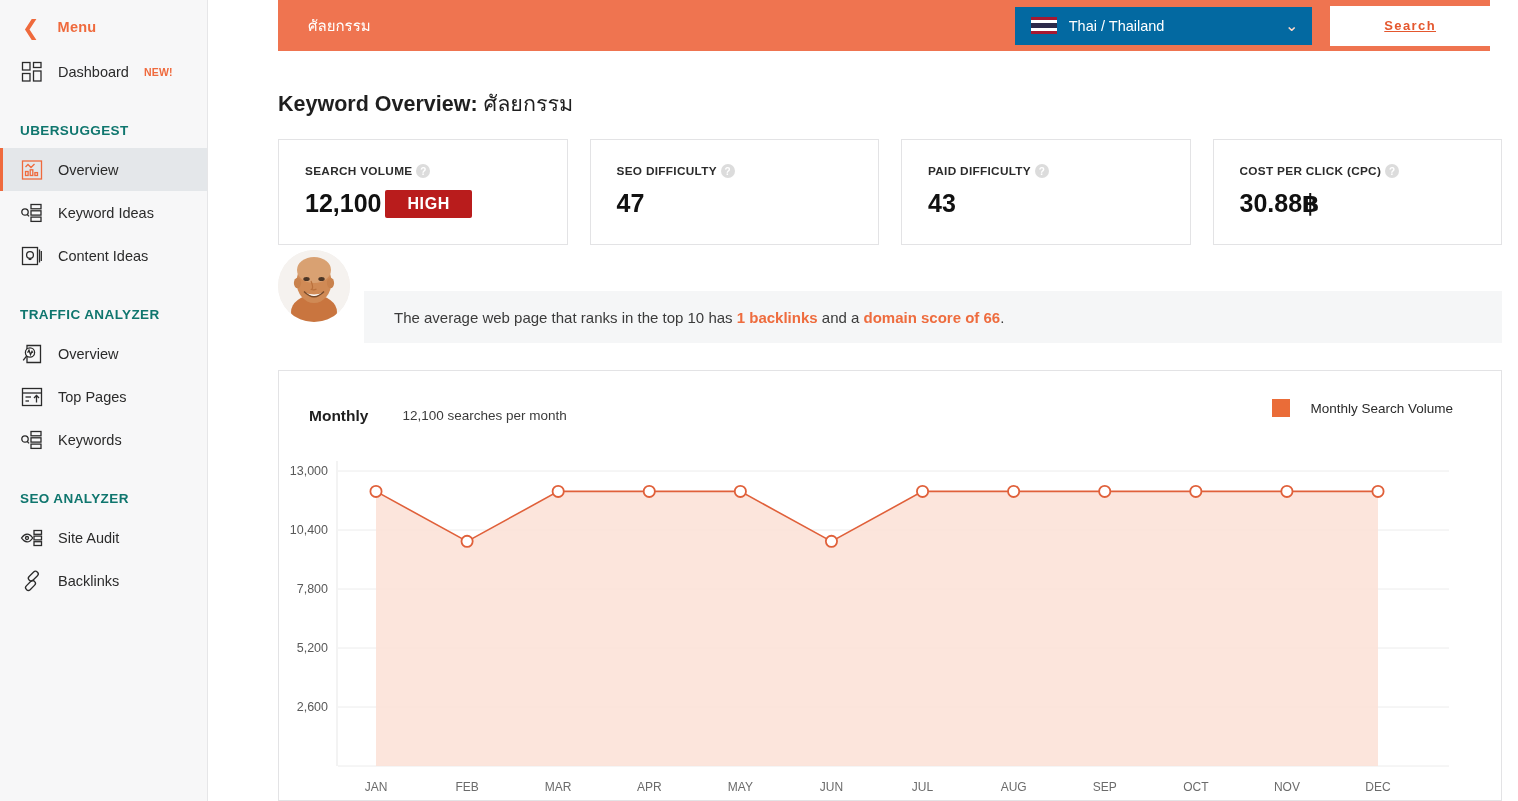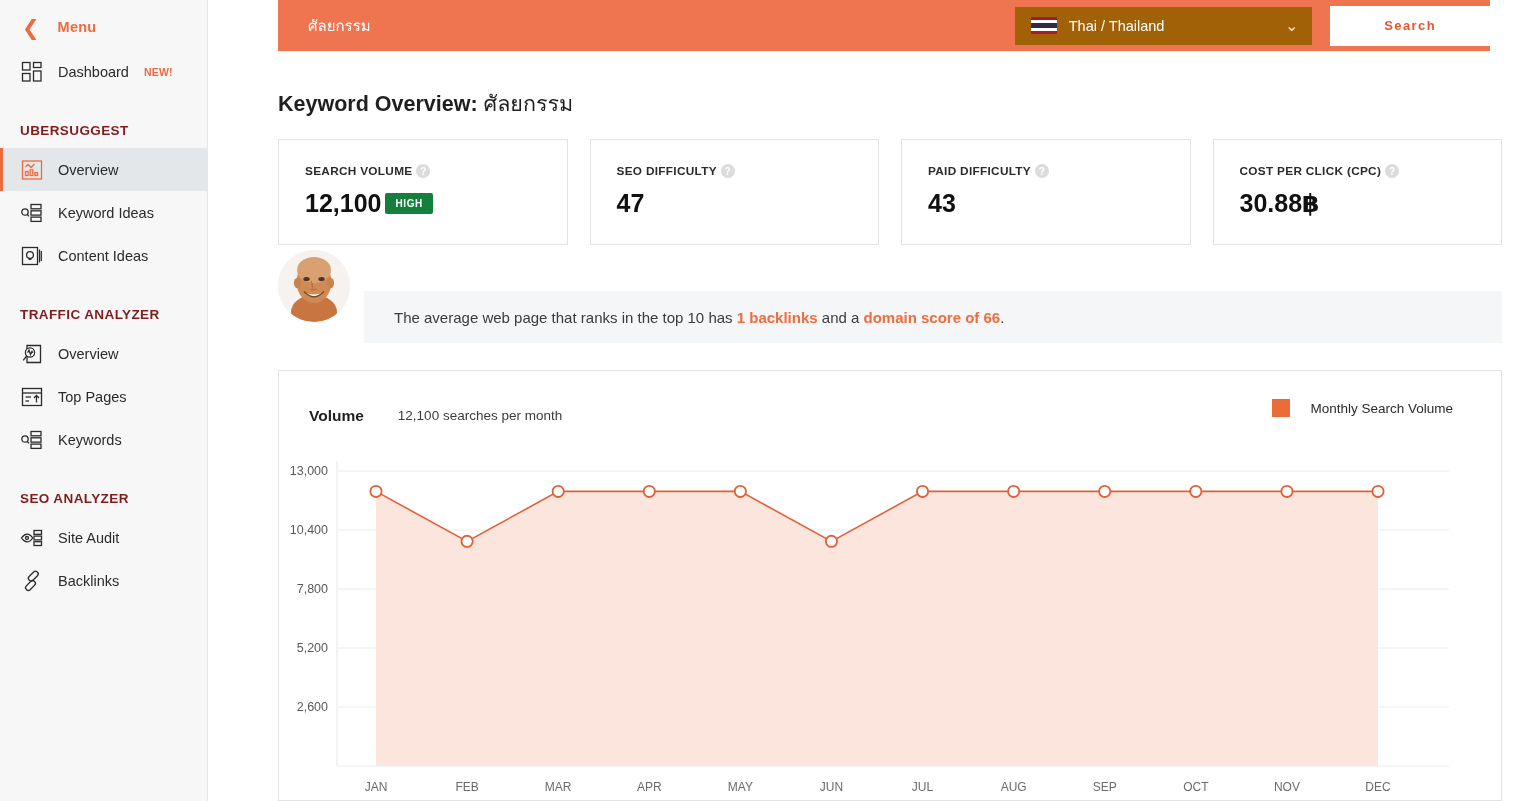--- a/index.html
+++ b/index.html
@@ -33,21 +33,21 @@
     cursor: pointer; position: relative;
   }
   .nav-item .ico { width: 24px; height: 24px; flex: 0 0 24px; display:block; }
   .nav-item .txt { font-size: 14.5px; color: #2b2b2b; white-space: nowrap; }
   .nav-item.active { background: #e4e7ea; box-shadow: inset 3px 0 0 #ef6a3d; }
   .new-badge {
     color: #ef6a3d; font-size: 10.5px; font-weight: bold;
     vertical-align: super; margin-left: 1px; letter-spacing: .2px;
   }
   .section-title {
-    color: #7f1d1d; font-weight: bold; font-size: 13.5px;
+    color: #0f766e; font-weight: bold; font-size: 13.5px;
     letter-spacing: .4px; padding-left: 20px;
     margin-top: 30px; margin-bottom: 10px;
   }
 
   
   .main { flex: 1; position: relative; height: 801px; background: #fff; }
 
   
   .searchbar {
     position: absolute; left: 70px; top: 0; width: 1212px; height: 51px;
@@ -60,33 +60,34 @@
     padding-left: 30px;
   }
   .search-input {
     width: 100%; border: 0; outline: 0; background: transparent;
     color: #ffffff; font-size: 15px;
     font-family: "Liberation Sans", "DejaVu Sans", sans-serif;
   }
   .search-input::placeholder { color: #ffd9cc; }
   .country-sel {
     width: 298px; height: 38px; margin-left: 2px;
-    background: #a16207;
+    background: #0369a1;
     display: flex; align-items: center; gap: 12px;
     padding: 0 14px 0 16px; cursor: pointer;
   }
   .flag { width: 26px; height: 17px; flex: 0 0 26px; display:block; }
   .country-name { color: #fff; font-size: 14.5px; flex: 1; }
   .chev-down { color: #ffd9c9; font-size: 16px; }
   .search-btn {
     width: 160px; height: 40px; margin-left: 18px;
     background: #ffffff; border: 0; cursor: pointer;
     color: #e4572e; font-weight: bold; font-size: 13px;
     letter-spacing: 1.4px;
     font-family: "Liberation Sans", "DejaVu Sans", sans-serif;
+    text-decoration: underline;
   }
 
   
   .page-title {
     position: absolute; left: 70px; top: 86px;
     font-size: 21.5px; font-weight: bold; color: #1f1f1f;
   }
   .page-title .kw { font-weight: normal; }
 
   
@@ -107,23 +108,23 @@
     width: 14px; height: 14px; border-radius: 50%;
     background: #dcdcdc; color: #fff; font-size: 10px;
     display: inline-flex; align-items: center; justify-content: center;
     font-weight: bold; cursor: pointer;
   }
   .card-value {
     margin-top: 11px; font-size: 25px; font-weight: bold; color: #111;
     display: flex; align-items: center; gap: 4px;
   }
   .pill {
-    background: #15803d; color: #ffffff; font-size: 10px;
+    background: #b91c1c; color: #ffffff; font-size: 16px;
     font-weight: bold; letter-spacing: .6px;
-    padding: 5px 10px; border-radius: 2px;
+    padding: 5px 22px; border-radius: 2px;
   }
 
   
   .banner-wrap { position: absolute; left: 70px; top: 274px; width: 1224px; height: 52px; }
   .banner {
     position: absolute; left: 86px; top: 17px; right: 0; height: 52px;
     background: #f5f6f7; display: flex; align-items: center;
     padding-left: 30px;
   }
   .banner-text { font-size: 15px; color: #3b3b3b; }
@@ -378,21 +379,21 @@
           <ellipse cx="43.5" cy="29" rx="3.2" ry="2" fill="#4a3526"></ellipse>
           <path d="M26 42 Q36 51 46 42 Q36 47 26 42z" fill="#ffffff"></path>
           <path d="M26 41.5 Q36 52 46 41.5" fill="none" stroke="#7a4a28" stroke-width="1.4"></path>
           <path d="M33 31 Q36 38 33.5 39.5 Q36 40.5 38.5 39" fill="none" stroke="#b9703c" stroke-width="1.2"></path>
         </svg>
       </div>
     </div>
 
     <section class="chart-card">
       <div class="chart-head">
-        <span class="chart-title">Volume</span>
+        <span class="chart-title">Monthly</span>
         <span class="chart-sub">12,100 searches per month</span>
         <div class="legend">
           <span class="legend-swatch"></span>
           <span class="legend-text">Monthly Search Volume</span>
         </div>
       </div>
 
       <div class="plot">
         <svg id="chart-svg" width="1224" height="369" viewBox="0 0 1224 369">
             <line x1="59" y1="38" x2="1170" y2="38" stroke="#ececec" stroke-width="1"></line>

